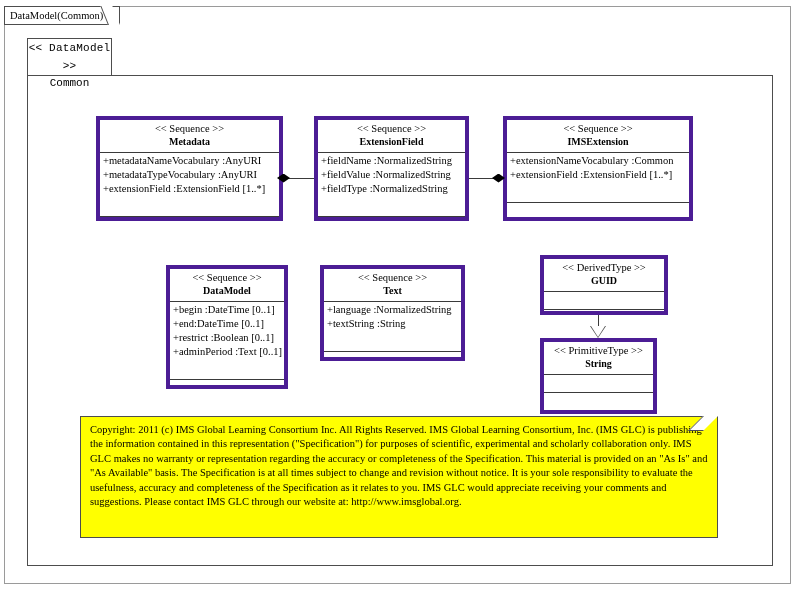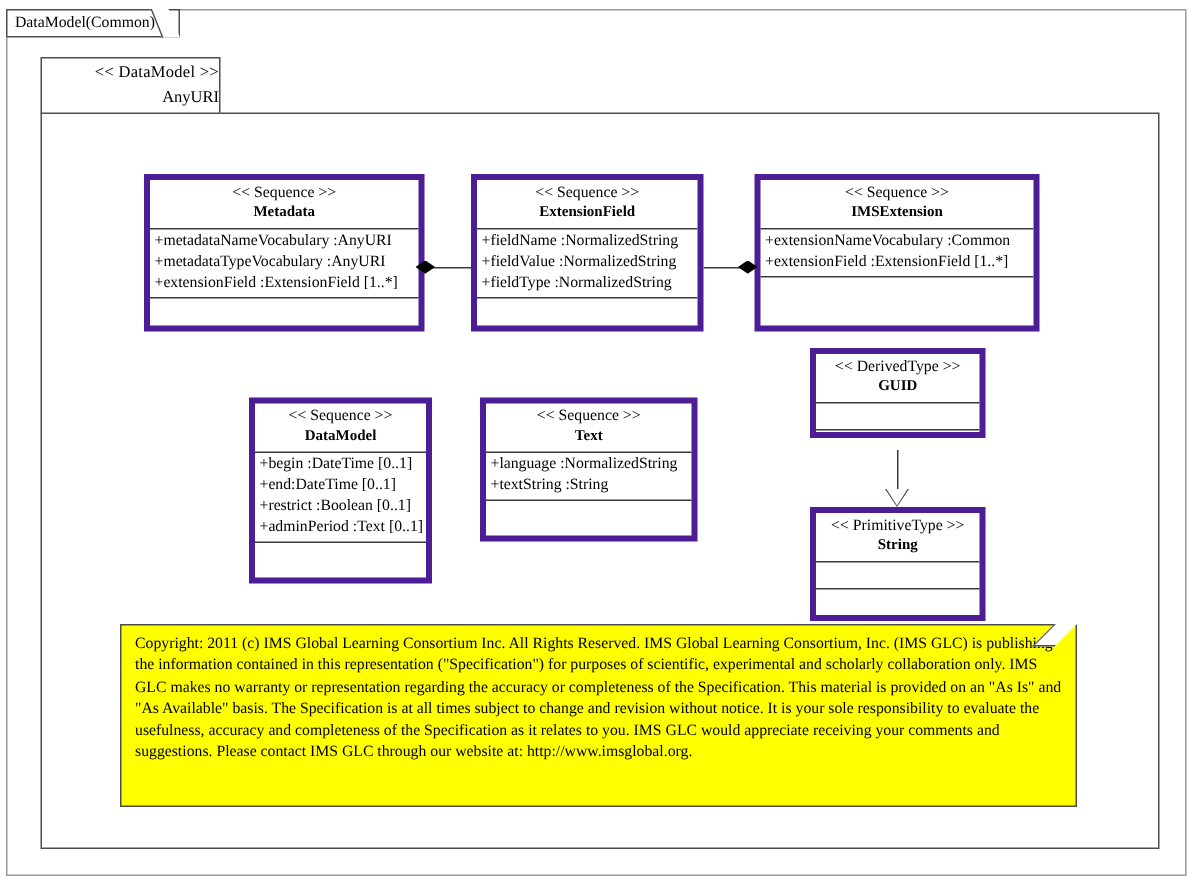--- a/index.html
+++ b/index.html
@@ -55,27 +55,28 @@
     border-left: 1px solid #4d4d4d;
     transform: skewX(22deg);
     transform-origin: bottom left;
   }
 
   
   .package-tab {
     position: absolute;
     left: 27px;
     top: 38px;
-    width: 120px;
+    width: 85px;
     height: 38px;
     border: 1px solid #4d4d4d;
     box-sizing: border-box;
     background: #ffffff;
-    text-align: right;
+    text-align: center;
     z-index: 3;
+    font-family: Liberation Mono, monospace;
   }
   .package-stereo {
     font-size: 11px;
     line-height: 18px;
     color: #000;
     letter-spacing: 0.2px;
   }
   .package-name {
     font-size: 11px;
     line-height: 17px;
@@ -114,21 +115,21 @@
   }
   .uml-name {
     font-size: 10px;
     font-weight: bold;
     line-height: 14px;
     color: #000;
     white-space: nowrap;
   }
   .uml-attrs {
     border-bottom: 1px solid #3a3a3a;
-    padding: 1px 0 2px 0;
+    padding: 1px 0 20px 0;
   }
   .uml-attr {
     font-size: 10.5px;
     line-height: 14px;
     color: #000;
     padding-left: 3px;
     white-space: nowrap;
   }
   .uml-ops {
     min-height: 17px;
@@ -212,21 +213,21 @@
 <body>
 
 <div id="canvas">
 
   <div class="diagram-frame"></div>
   <div class="diagram-tab">DataModel(Common)</div>
 
   <div class="package-body"></div>
   <div class="package-tab">
     <div class="package-stereo">&lt;&lt; DataModel &gt;&gt;</div>
-    <div class="package-name">AnyURI</div>
+    <div class="package-name">Common</div>
   </div>
 
   <div class="conn-line conn-h" style="left:282px; top:178px; width:32px;"></div>
   <div class="diamond" style="left:277px; top:173.5px;"></div>
 
   <div class="conn-line conn-h" style="left:469px; top:178px; width:34px;"></div>
   <div class="diamond" style="left:492px; top:173.5px;"></div>
 
   <div class="conn-line conn-v" style="left:598px; top:300px; height:27px;"></div>
   <div class="gen-arrow-outline" style="left:590px; top:326px;"></div>
@@ -289,21 +290,21 @@
       <div class="uml-stereo">&lt;&lt; Sequence &gt;&gt;</div>
       <div class="uml-name">Text</div>
     </div>
     <div class="uml-attrs">
       <div class="uml-attr">+language  :NormalizedString</div>
       <div class="uml-attr">+textString  :String</div>
     </div>
     <div class="uml-ops"></div>
   </div>
 
-  <div class="uml-class" style="left:540px; top:232px; width:117px; height:60px;">
+  <div class="uml-class" style="left:540px; top:255px; width:128px; height:60px;">
     <div class="uml-head">
       <div class="uml-stereo">&lt;&lt; DerivedType  &gt;&gt;</div>
       <div class="uml-name">GUID</div>
     </div>
     <div class="uml-compartment-empty"></div>
     <div class="uml-compartment-empty last"></div>
   </div>
 
   <div class="uml-class" style="left:540px; top:338px; width:117px; height:76px;">
     <div class="uml-head">

